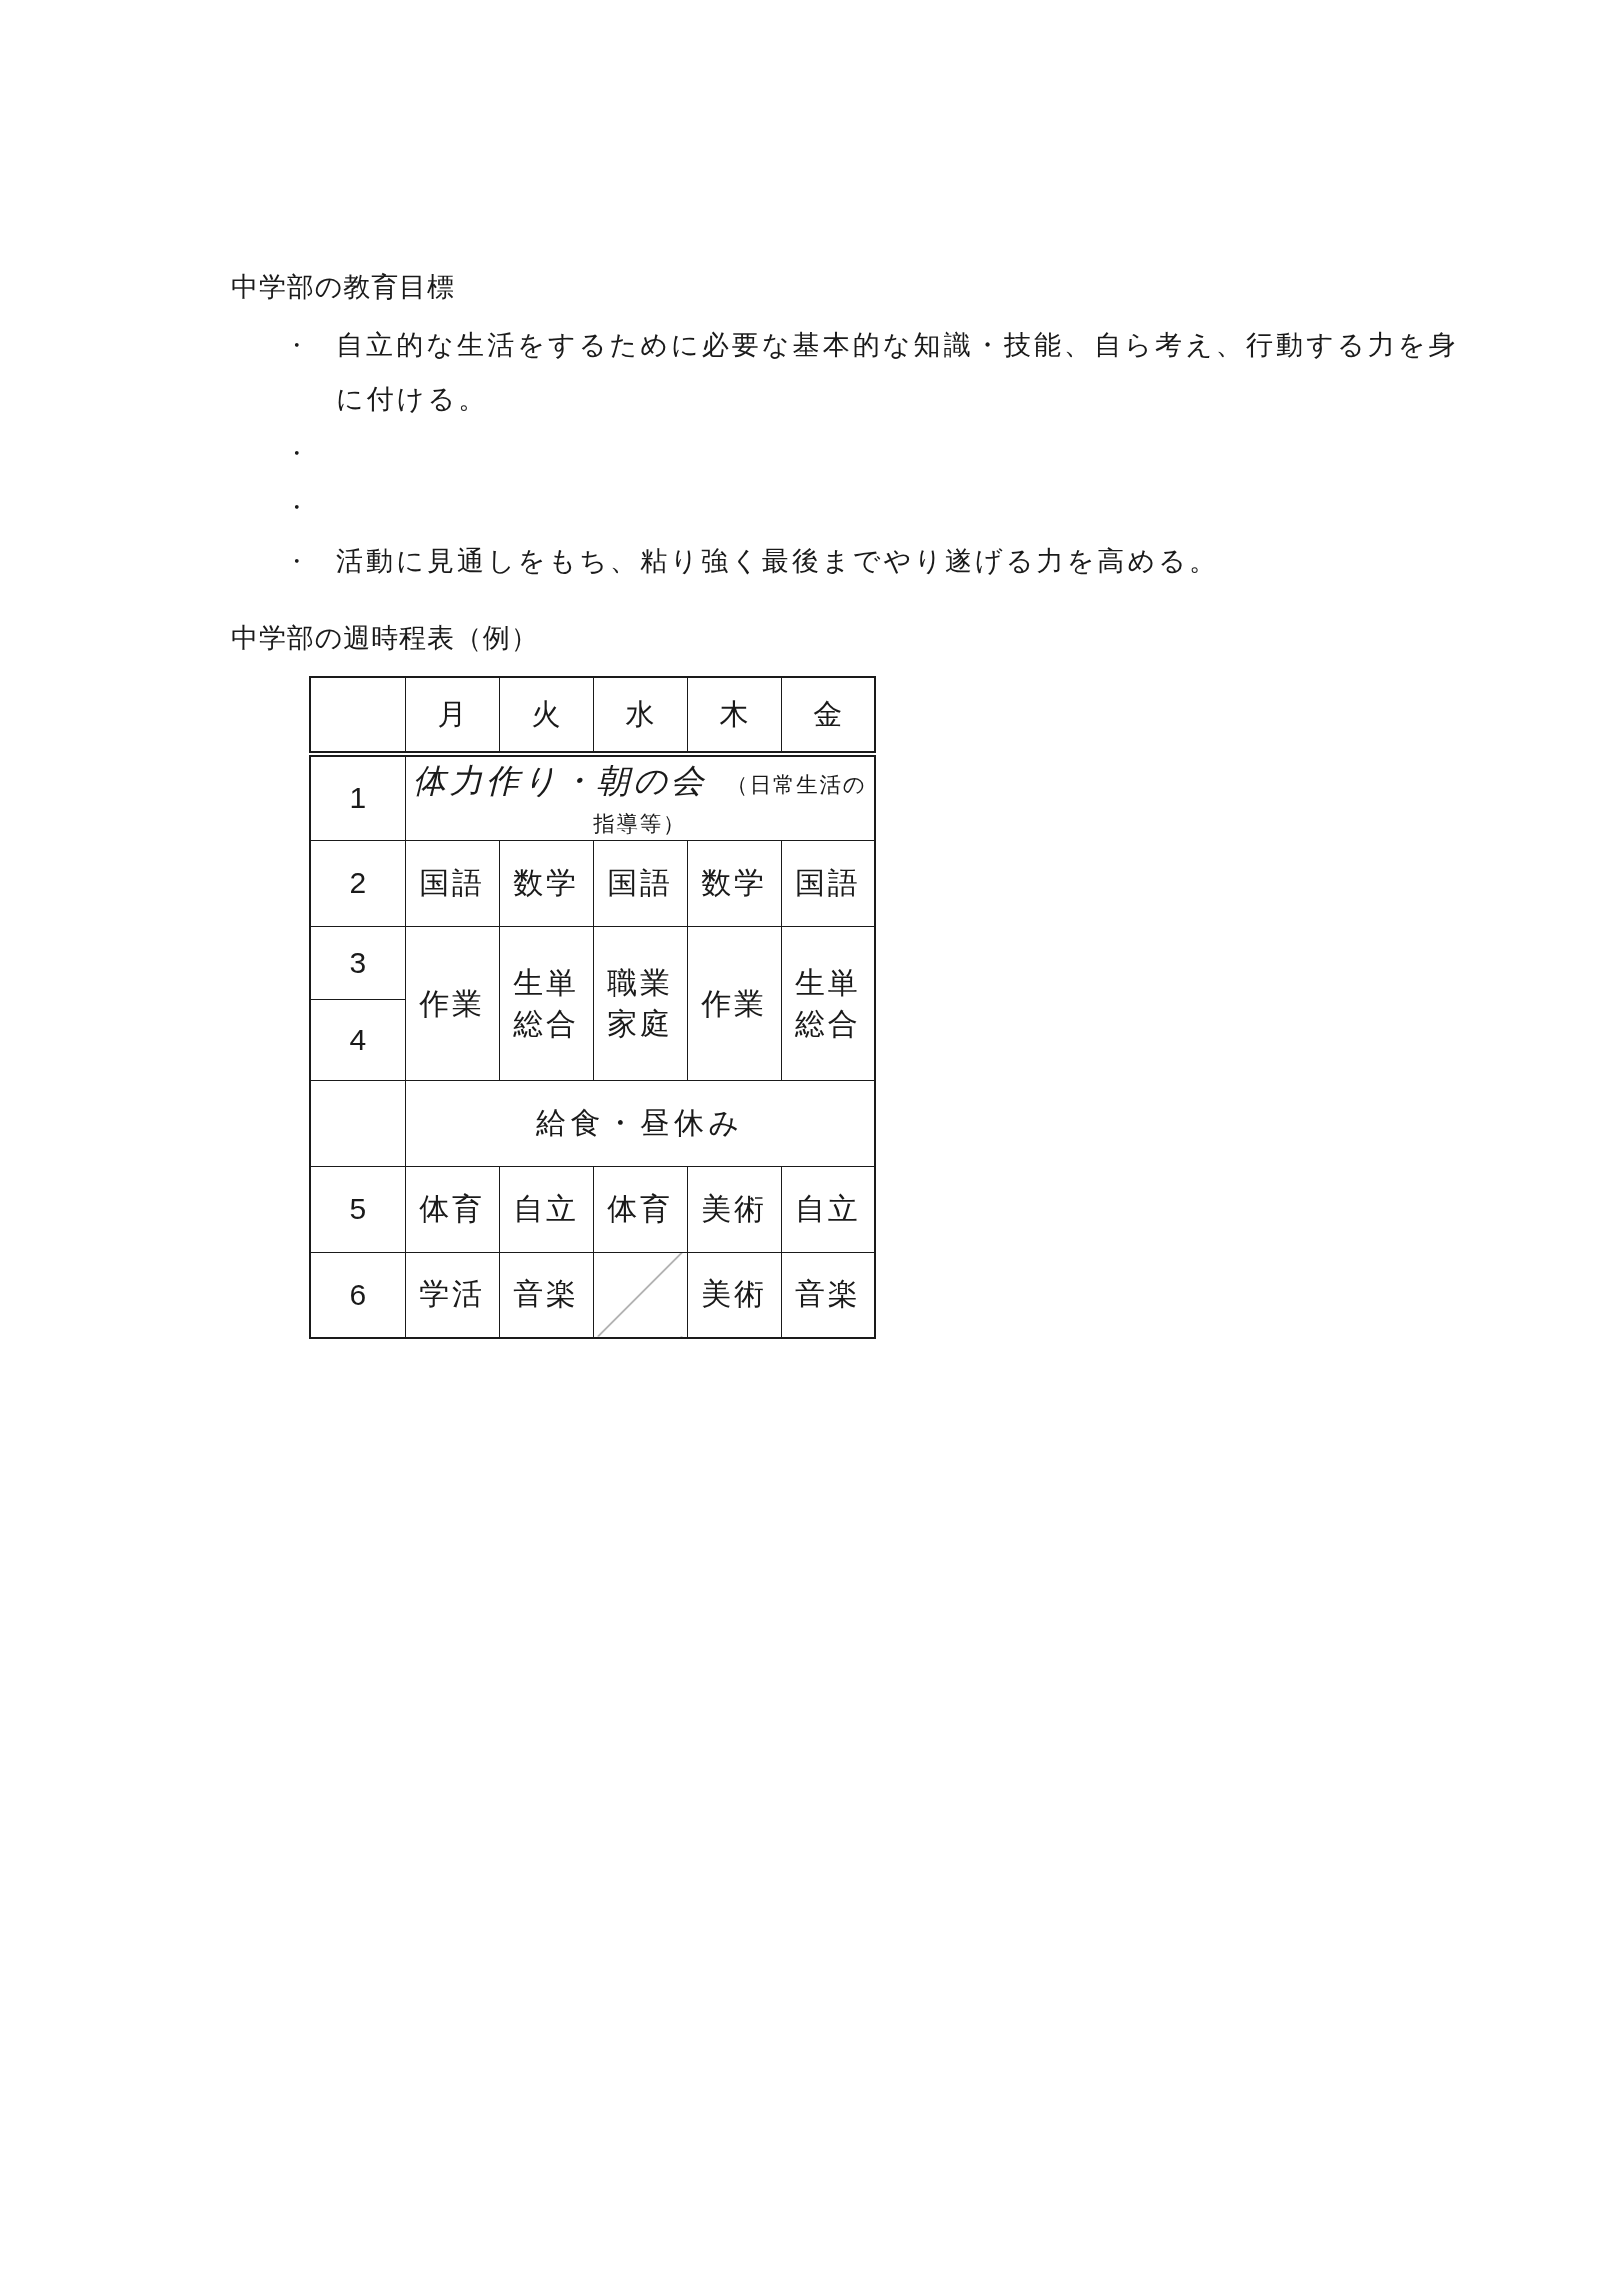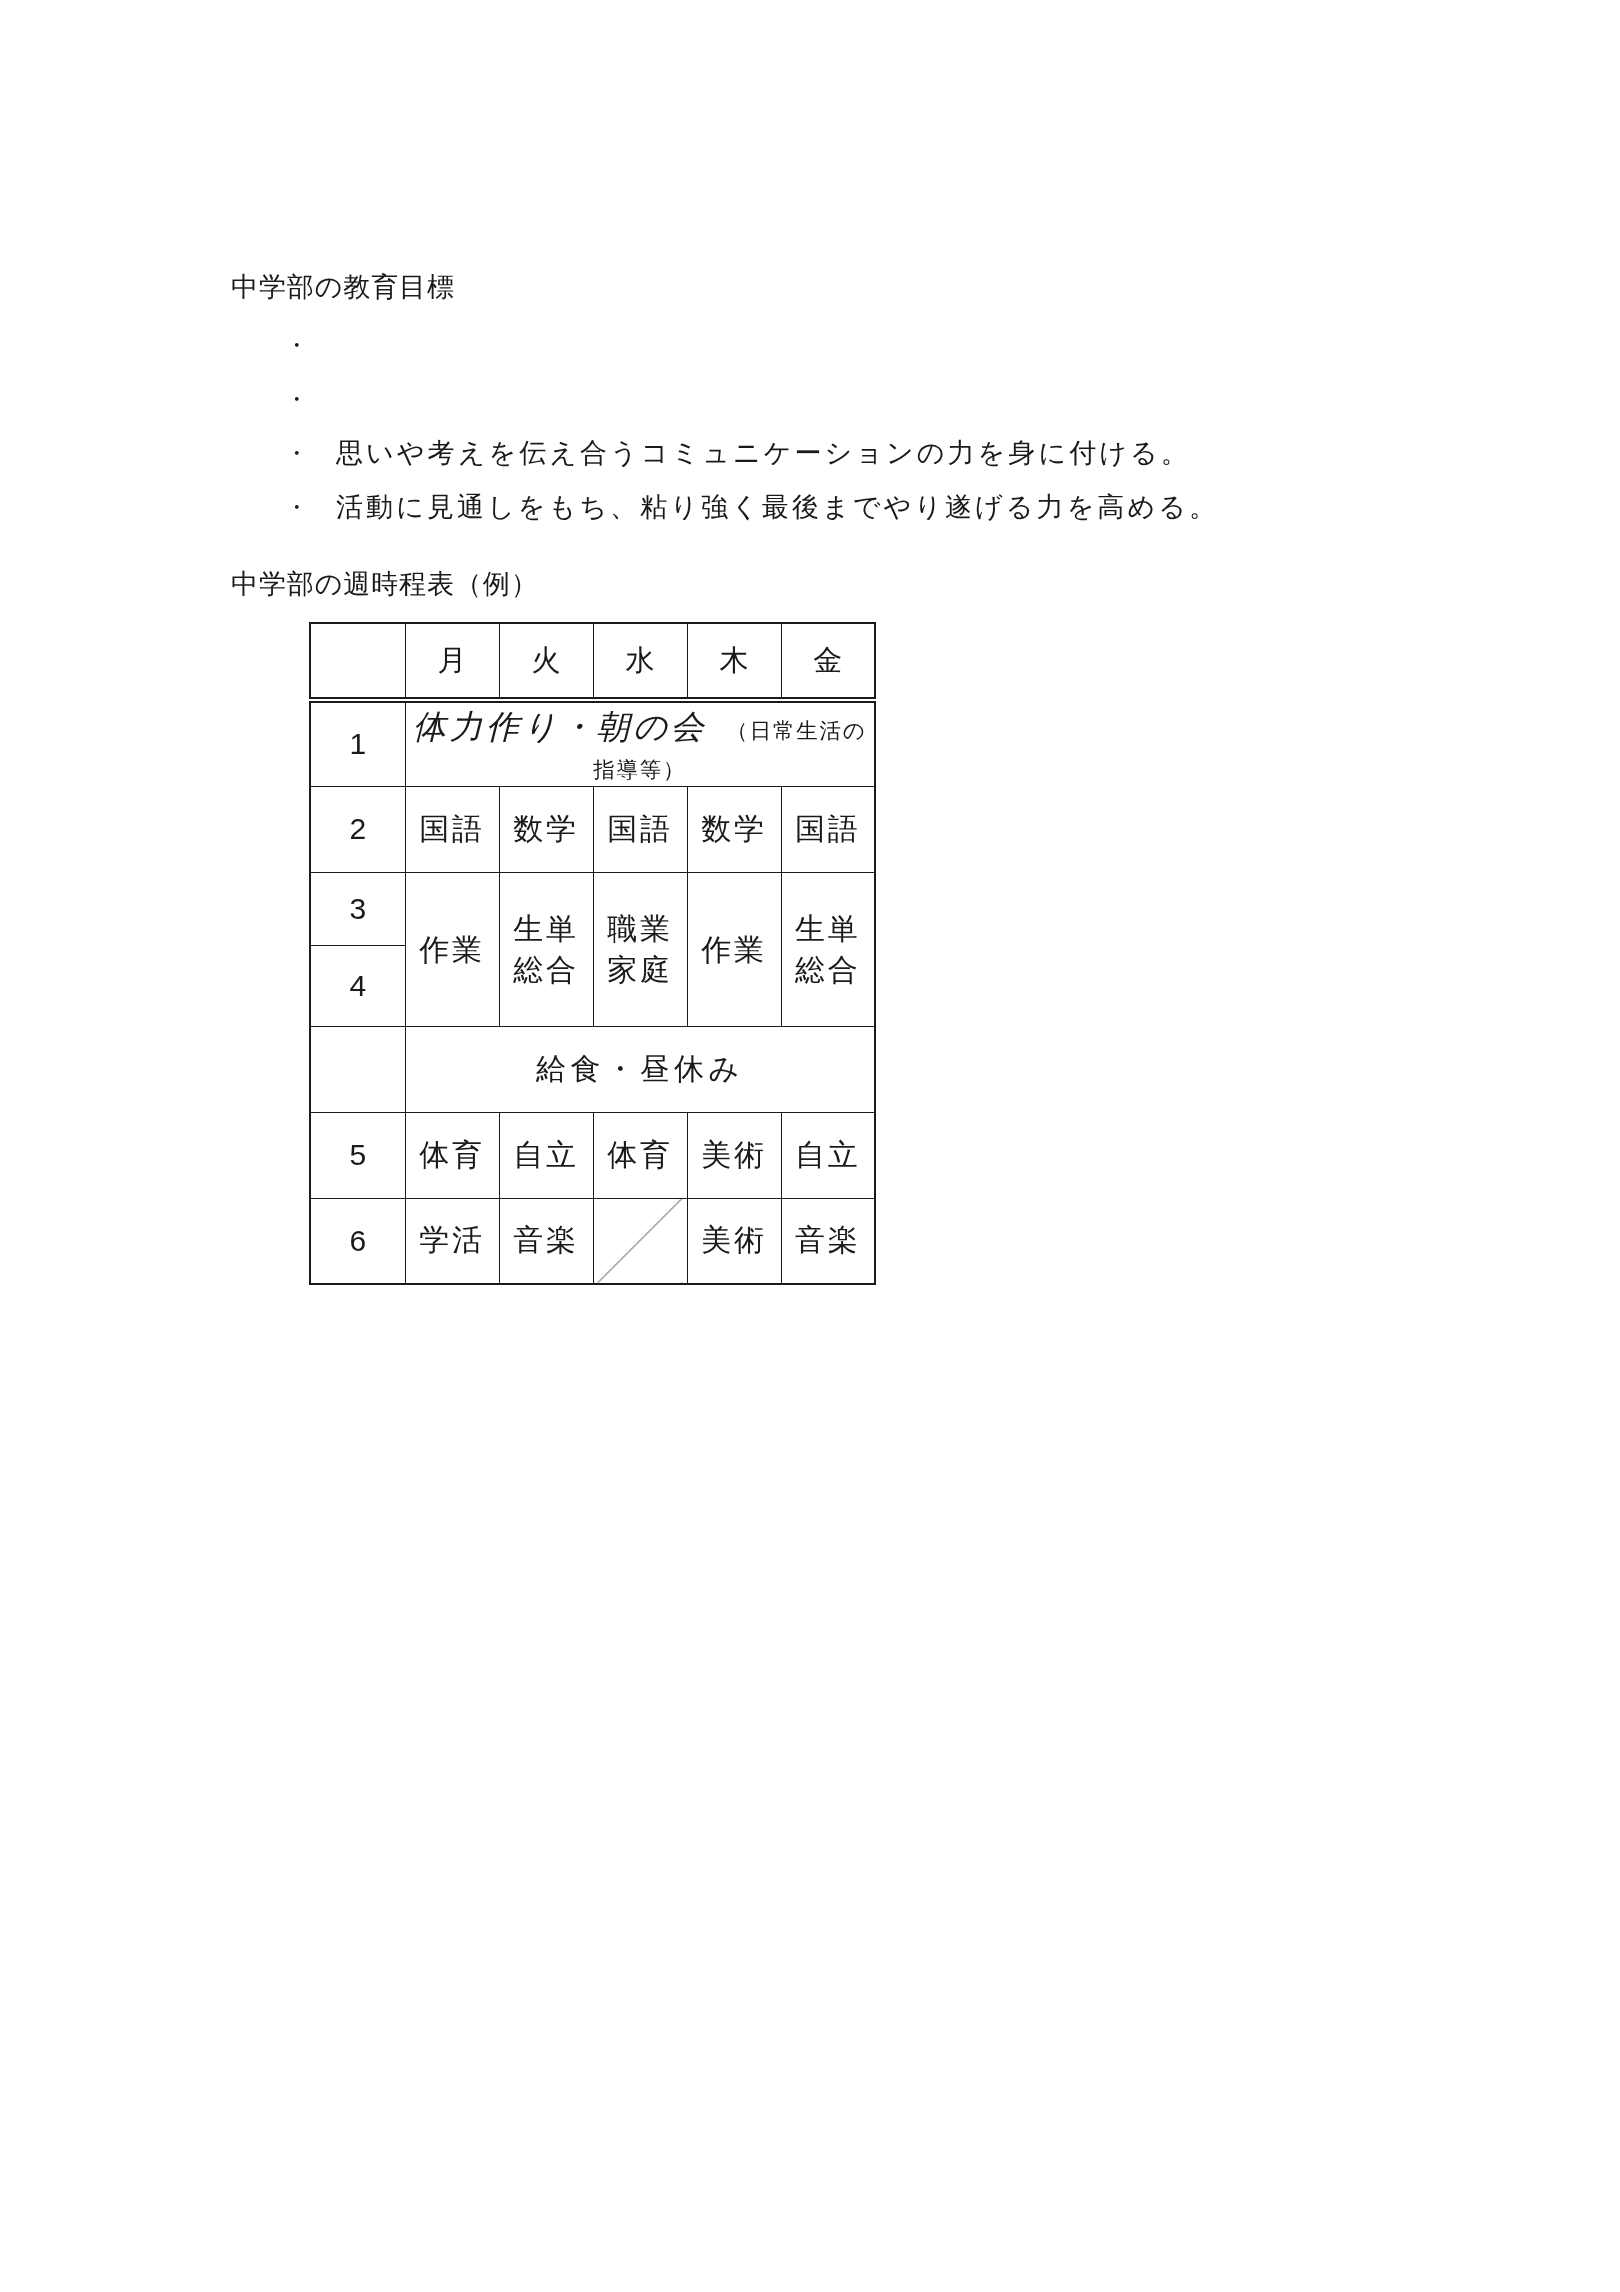--- a/index.html
+++ b/index.html
@@ -98,27 +98,27 @@
 </head>
 <body>
 
 <div class="content">
 
   <div class="section-heading">中学部の教育目標</div>
 
   <ul class="goal-list">
     <li>
       <span class="goal-marker">・</span>
-    </li>
-    <li>
-      <span class="goal-marker">・</span>
-    </li>
-    <li>
-      <span class="goal-marker">・</span>
-      <span class="goal-text">思いや考えを伝え合うコミュニケーションの力を身に付ける。</span>
+      <span class="goal-text">自立的な生活をするために必要な基本的な知識・技能、自ら考え、行動する力を身に付ける。</span>
+    </li>
+    <li>
+      <span class="goal-marker">・</span>
+    </li>
+    <li>
+      <span class="goal-marker">・</span>
     </li>
     <li>
       <span class="goal-marker">・</span>
       <span class="goal-text">活動に見通しをもち、粘り強く最後までやり遂げる力を高める。</span>
     </li>
   </ul>
 
   <div class="section-heading timetable-heading">中学部の週時程表（例）</div>
 
   <table class="timetable">

